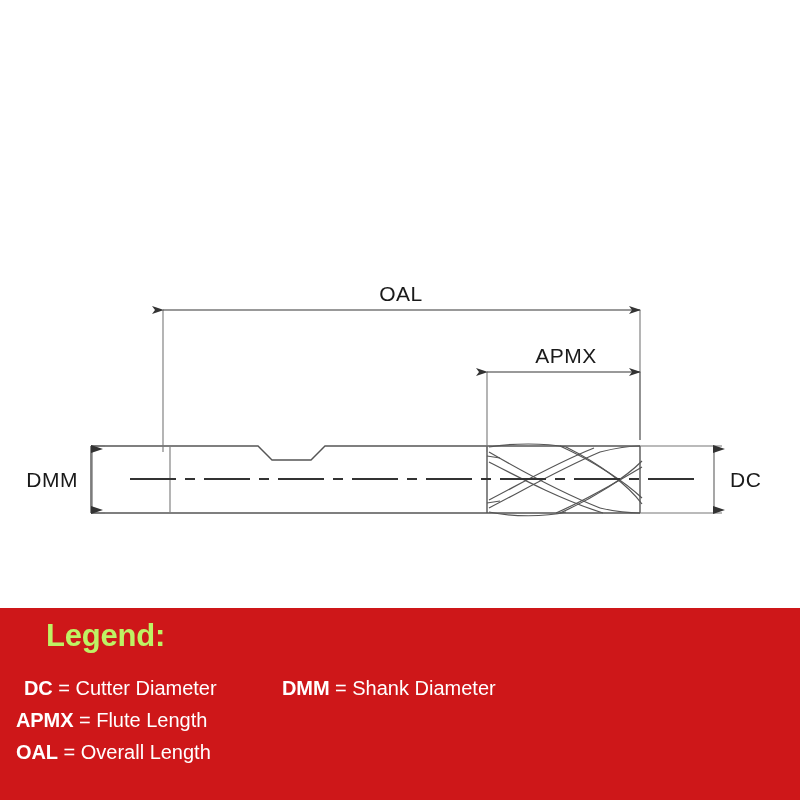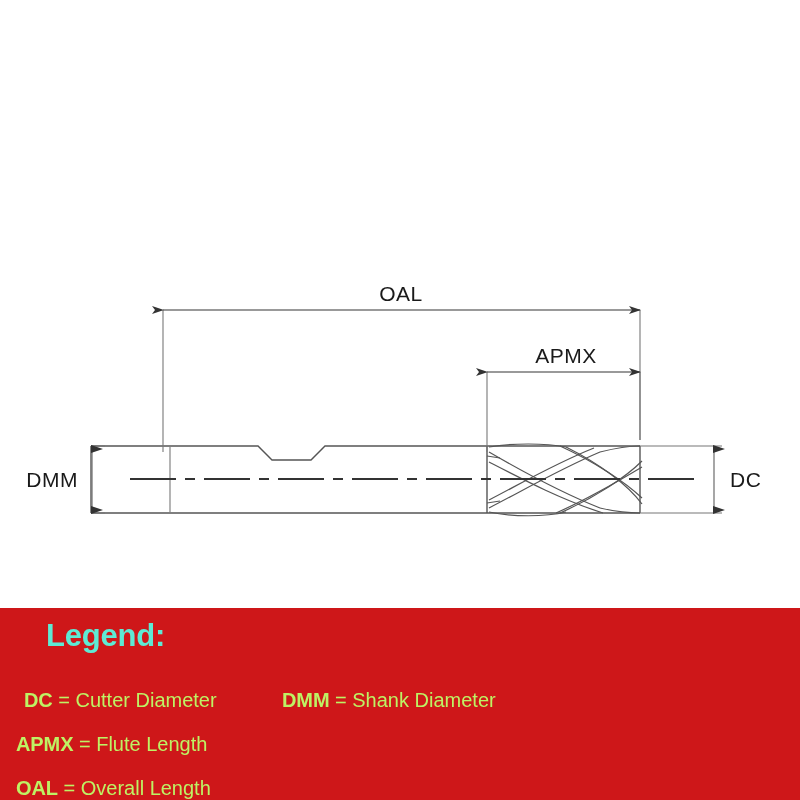--- a/index.html
+++ b/index.html
@@ -48,38 +48,37 @@
     background: #ce1719;
     box-sizing: border-box;
   }
   #legend-title {
     position: absolute;
     left: 46px;
     top: 9px;
     font-family: "Liberation Sans", sans-serif;
     font-size: 31px;
     font-weight: bold;
-    color: #5eead4;
+    color: #bef264;
     letter-spacing: -0.2px;
     line-height: 1.2;
   }
   #legend-entries {
     position: absolute;
     left: 16px;
     top: 64px;
     width: 784px;
   }
   .legend-row {
     position: relative;
     height: 32px;
-    color: #bef264;
+    color: #ffffff;
     font-size: 20px;
     line-height: 32px;
     white-space: nowrap;
-    margin-top: 12px;
   }
   .legend-entry {
     display: inline-block;
     white-space: nowrap;
   }
   .legend-entry.col-1 {
     width: 258px;
   }
   .legend-term {
     font-weight: bold;

